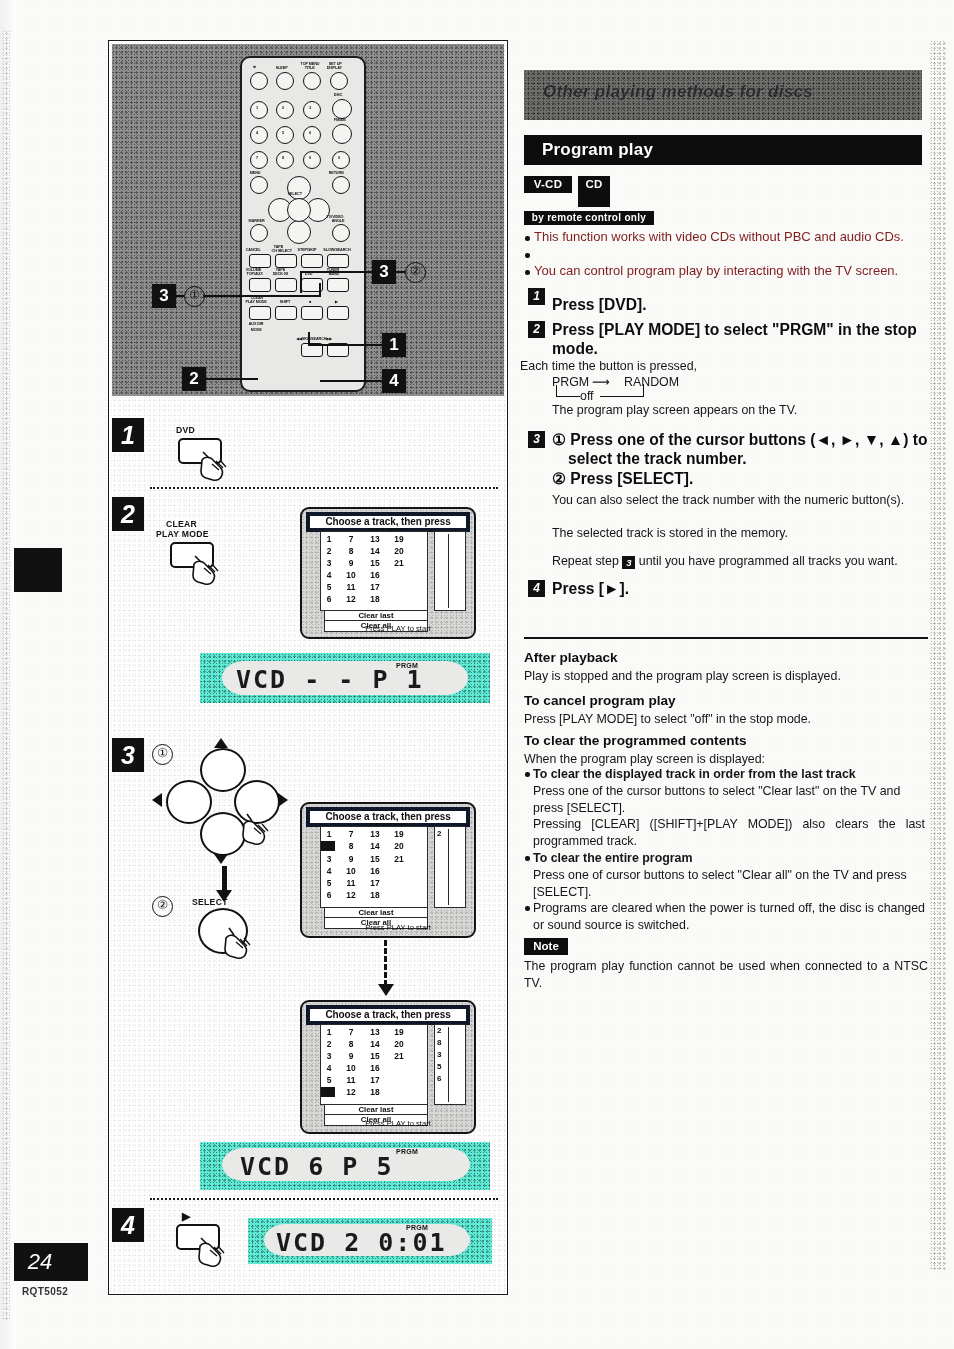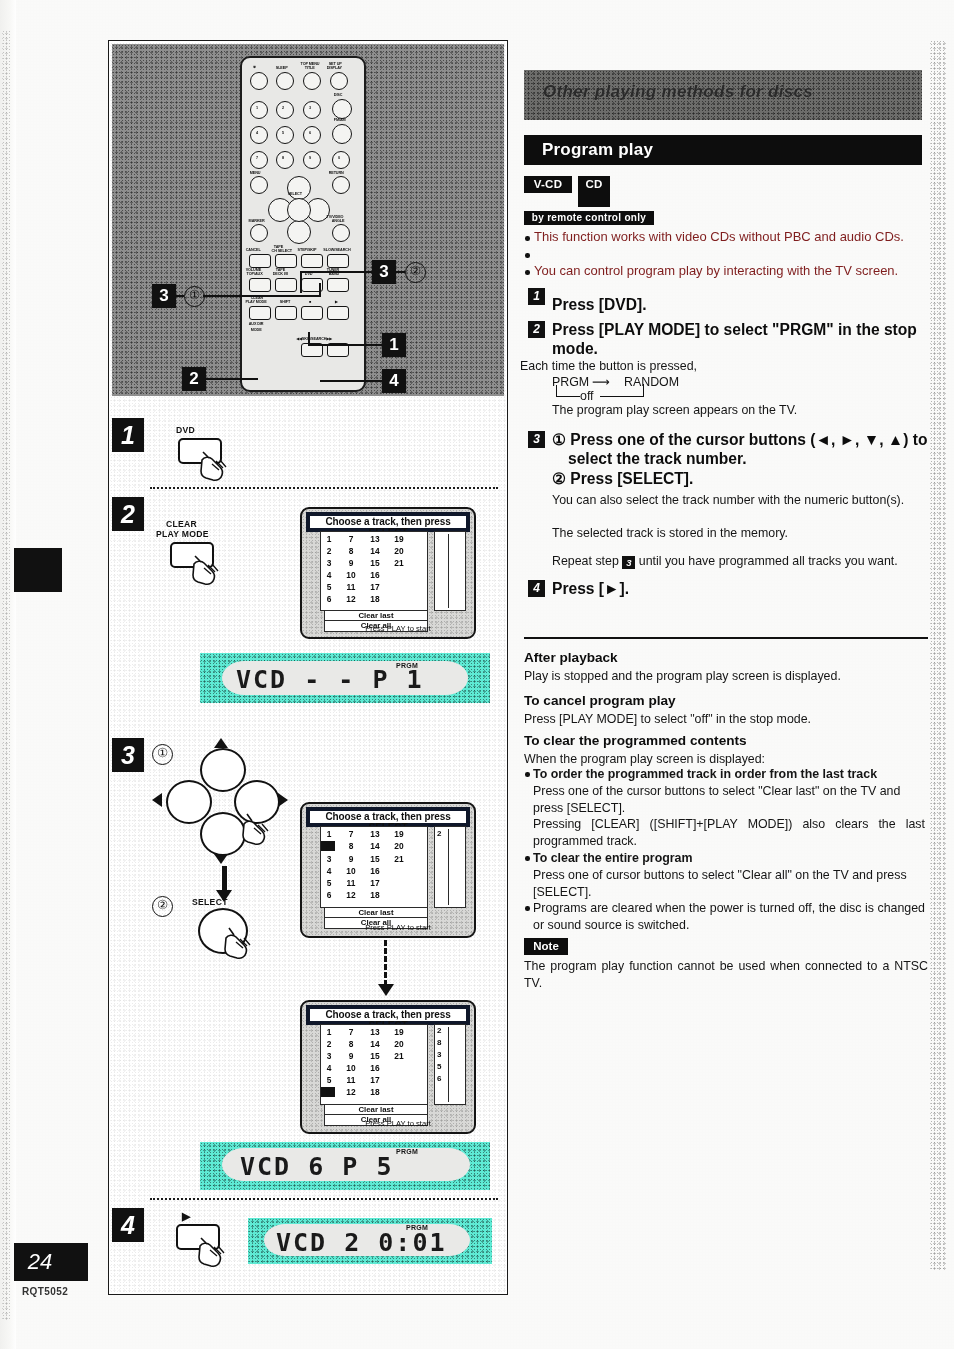--- a/index.html
+++ b/index.html
@@ -503,21 +503,21 @@
   <div class="sub-h" style="left:524px;top:650px;">After playback</div>
   <div class="body-t" style="left:524px;top:668px;width:404px;">Play is stopped and the program play screen is displayed.</div>
 
   <div class="sub-h" style="left:524px;top:693px;">To cancel program play</div>
   <div class="body-t" style="left:524px;top:711px;width:404px;">Press [PLAY MODE] to select "off" in the stop mode.</div>
 
   <div class="sub-h" style="left:524px;top:733px;">To clear the programmed contents</div>
   <div class="body-t" style="left:524px;top:751px;width:404px;">When the program play screen is displayed:</div>
 
   <div class="b-dot" style="left:525px;top:772px;"></div>
-  <div class="body-t" style="left:533px;top:766px;width:396px;font-weight:bold;">To order the programmed track in order from the last track</div>
+  <div class="body-t" style="left:533px;top:766px;width:396px;font-weight:bold;">To clear the displayed track in order from the last track</div>
   <div class="body-t" style="left:533px;top:783px;width:392px;">Press one of the cursor buttons to select "Clear last" on the TV and press [SELECT].</div>
   <div class="body-t" style="left:533px;top:816px;width:392px;text-align:justify;">Pressing [CLEAR] ([SHIFT]+[PLAY MODE]) also clears the last programmed track.</div>
 
   <div class="b-dot" style="left:525px;top:856px;"></div>
   <div class="body-t" style="left:533px;top:850px;width:396px;font-weight:bold;">To clear the entire program</div>
   <div class="body-t" style="left:533px;top:867px;width:392px;">Press one of cursor buttons to select "Clear all" on the TV and press [SELECT].</div>
 
   <div class="b-dot" style="left:525px;top:906px;"></div>
   <div class="body-t" style="left:533px;top:900px;width:392px;text-align:justify;">Programs are cleared when the power is turned off, the disc is changed or sound source is switched.</div>
 

